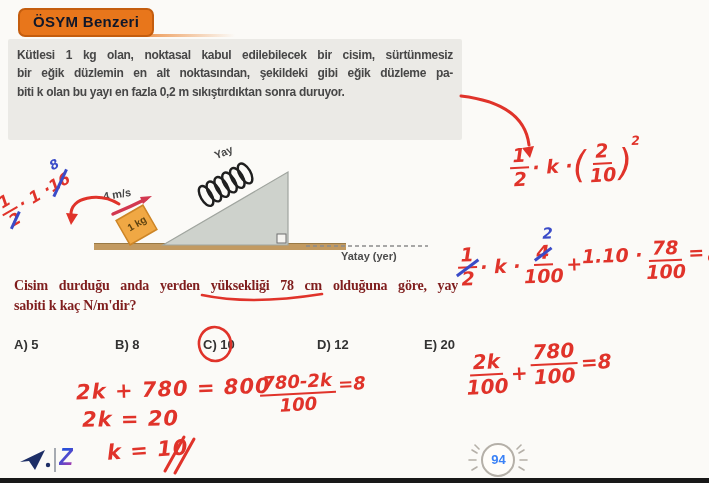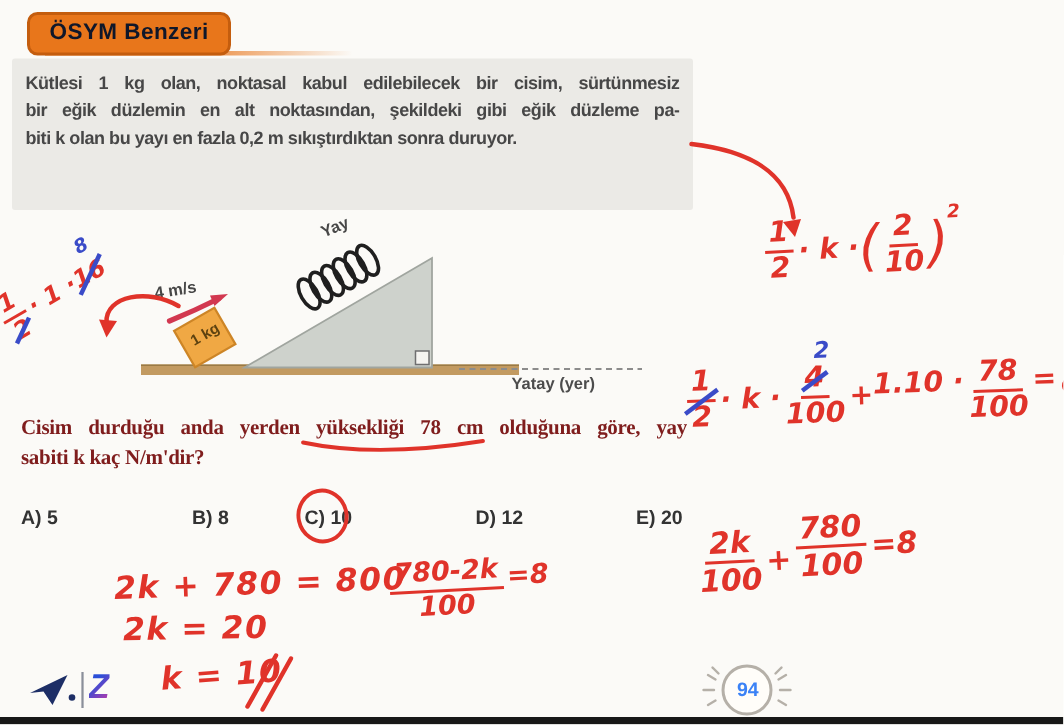--- a/index.html
+++ b/index.html
@@ -99,21 +99,21 @@
   <div class="dlabel" style="left:103px;top:188px;transform:rotate(-9deg);">4 m/s</div>
   <div class="dlabel" style="left:119px;top:218px;width:36px;text-align:center;transform:rotate(-30deg);font-size:10px;color:#5d4210;">1 kg</div>
   <div class="dlabel" style="left:313px;top:250px;font-weight:bold;color:#4c4c4c;margin-left:28px;">Yatay (yer)</div>
 
   <div class="stem">
     <div class="sline">Cisim durduğu anda yerden yüksekliği 78 cm olduğuna göre, yay</div>
     <div class="sline last">sabiti k kaç N/m'dir?</div>
   </div>
 
   <span class="opt" style="left:14px;">A) 5</span>
-  <span class="opt" style="left:128px;">B) 8</span>
+  <span class="opt" style="left:115px;">B) 8</span>
   <span class="opt" style="left:203px;">C) 10</span>
   <span class="opt" style="left:317px;">D) 12</span>
   <span class="opt" style="left:424px;">E) 20</span>
 
   <div class="hand" style="left:0px;top:198px;font-size:16px;transform:rotate(-30deg);transform-origin:0 50%;">
     <span class="frac">
       <span class="fn">1</span>
       <span class="fd bstrike">2</span>
     </span>
     <span>· 1 ·</span>

